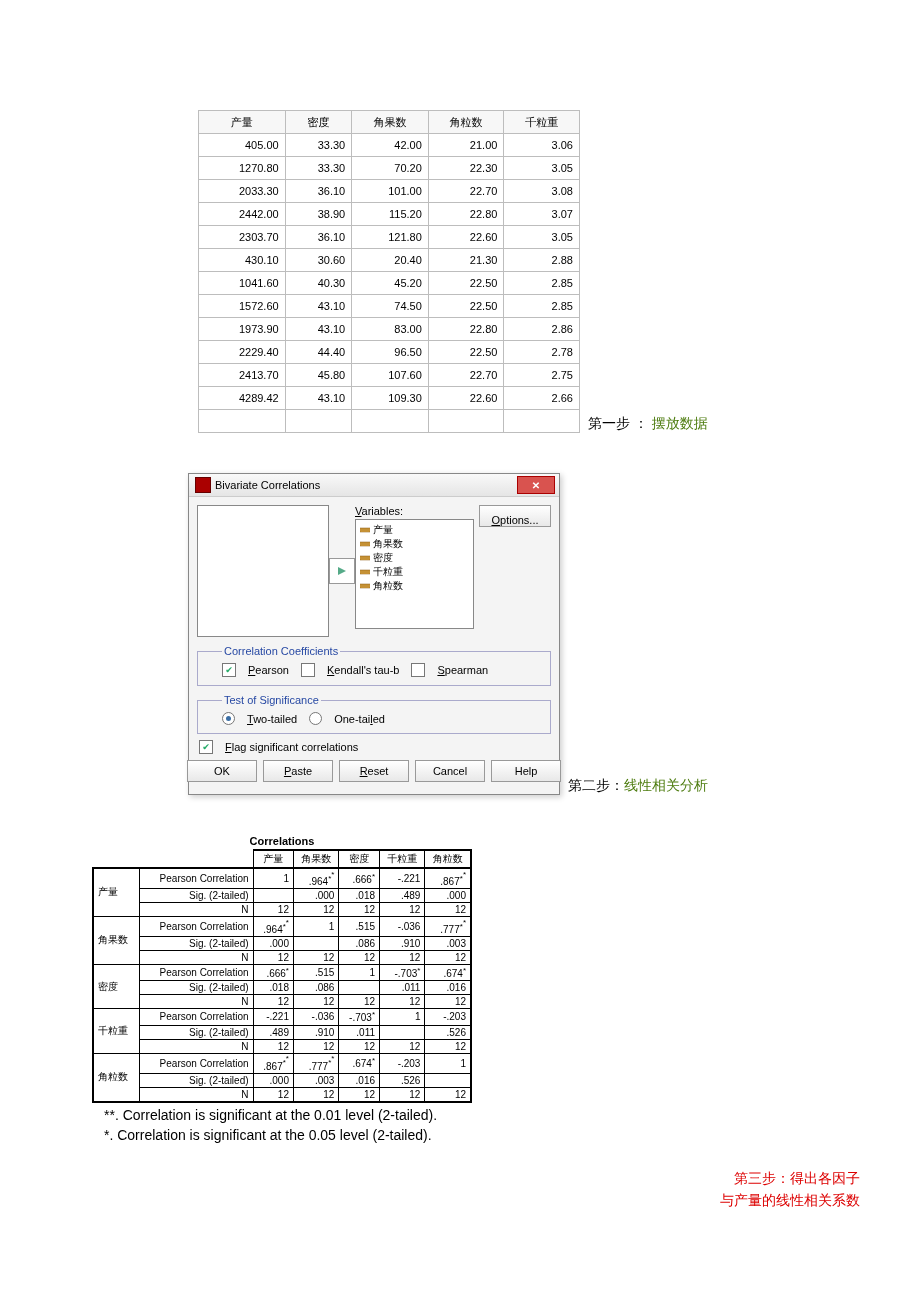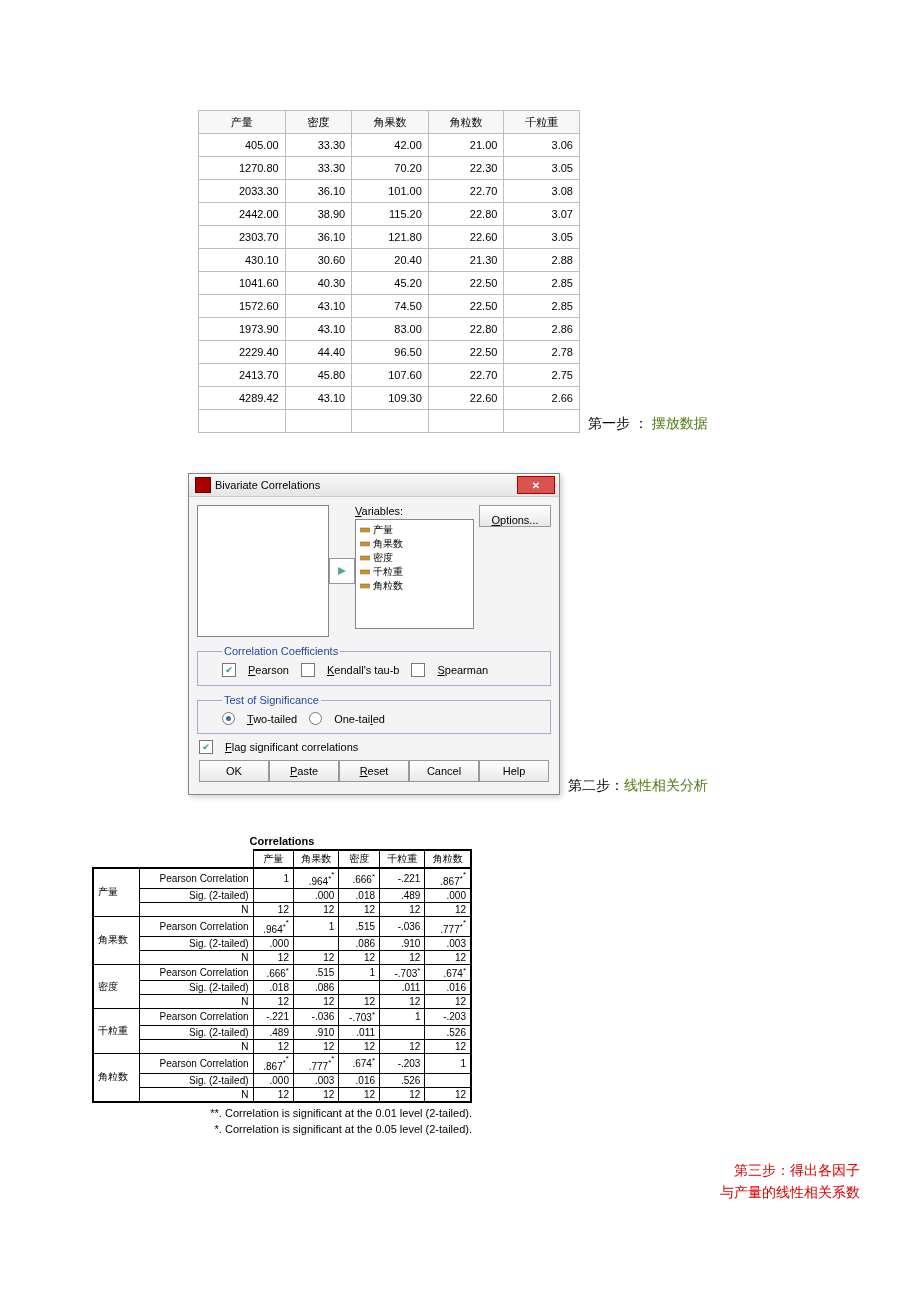--- a/index.html
+++ b/index.html
@@ -60,40 +60,40 @@
   .var-item { display:flex; align-items:center; gap:3px; height:14px; font-family:"SimSun",sans-serif; font-size:10px;}
   .ruler-icon { width:10px; height:10px; display:inline-block;}
   .ruler-icon svg { display:block;}
   .options-btn { width:70px; height:20px; border:1px solid #999; background:linear-gradient(#fff,#e8e8e8); display:flex; align-items:flex-end; justify-content:center; margin-left:5px;}
   fieldset { border:1px solid #aac; margin:8px 0 4px; padding:4px 24px 8px; }
   fieldset legend { color:#2648a3; font-size:11px; padding:0 2px;}
   .cb-row { display:flex; gap:12px; align-items:center; margin-top:2px;}
   .cb { width:12px; height:12px; border:1px solid #777; background:#fff; display:inline-flex; align-items:center; justify-content:center; font-size:9px; color:#2a6;}
   .rb { width:11px; height:11px; border:1px solid #777; border-radius:50%; background:#fff; display:inline-flex; align-items:center; justify-content:center;}
   .rb .dot { width:5px; height:5px; border-radius:50%; background:#3a6ea5;}
-  .btn-row { display:flex; justify-content:center; margin:6px 0 4px;}
+  .btn-row { display:flex; gap:6px; justify-content:center; margin:6px 0 4px;}
   .dlg-btn { min-width:52px; height:20px; border:1px solid #999; background:linear-gradient(#fff,#e8e8e8); display:flex; align-items:center; justify-content:center; padding:0 8px;}
 
   
   .corr-wrap { margin-left: 92px; width:380px; font-family: Arial, sans-serif;}
   .corr-title { text-align:center; font-weight:bold; font-size:11px; margin-bottom:2px;}
   table.corr { border-collapse: collapse; width:100%; font-size:10px;}
   table.corr th, table.corr td { border:1px solid #000; padding:1px 4px; }
   table.corr thead th { text-align:center; font-weight:normal; border-top:2px solid #000; border-bottom:1px solid #000; font-family:"SimSun",sans-serif;}
   table.corr thead th:first-child, table.corr thead th:nth-child(2) { border-left:2px solid transparent; background:#fff;}
   .corr-blank { background:#fff; border:none !important;}
   table.corr td { text-align:right; }
   table.corr td.rowvar { text-align:left; font-family:"SimSun",sans-serif;}
   table.corr td.stat { text-align:right; font-family:Arial,sans-serif;}
   .tbl-outer-top { border-top:2px solid #000 !important;}
   .tbl-outer-bottom { border-bottom:2px solid #000 !important;}
   .tbl-outer-left { border-left:2px solid #000 !important;}
   .tbl-outer-right { border-right:2px solid #000 !important;}
   .sup { font-size:8px; vertical-align:super;}
-  .footnote { font-size:11px; margin:4px 0 0 12px;text-align:right;}
+  .footnote { font-size:14px; margin:4px 0 0 12px;}
   .step3 { color:#d00; font-size:14px; text-align:right; width:760px; margin-left:100px; line-height:1.6; margin-top:24px;}
 </style>
 </head>
 <body>
 
 <div class="section">
   <div class="data-table-wrap">
     <table class="data-table">
       <thead>
           <tr id="dt-head">

